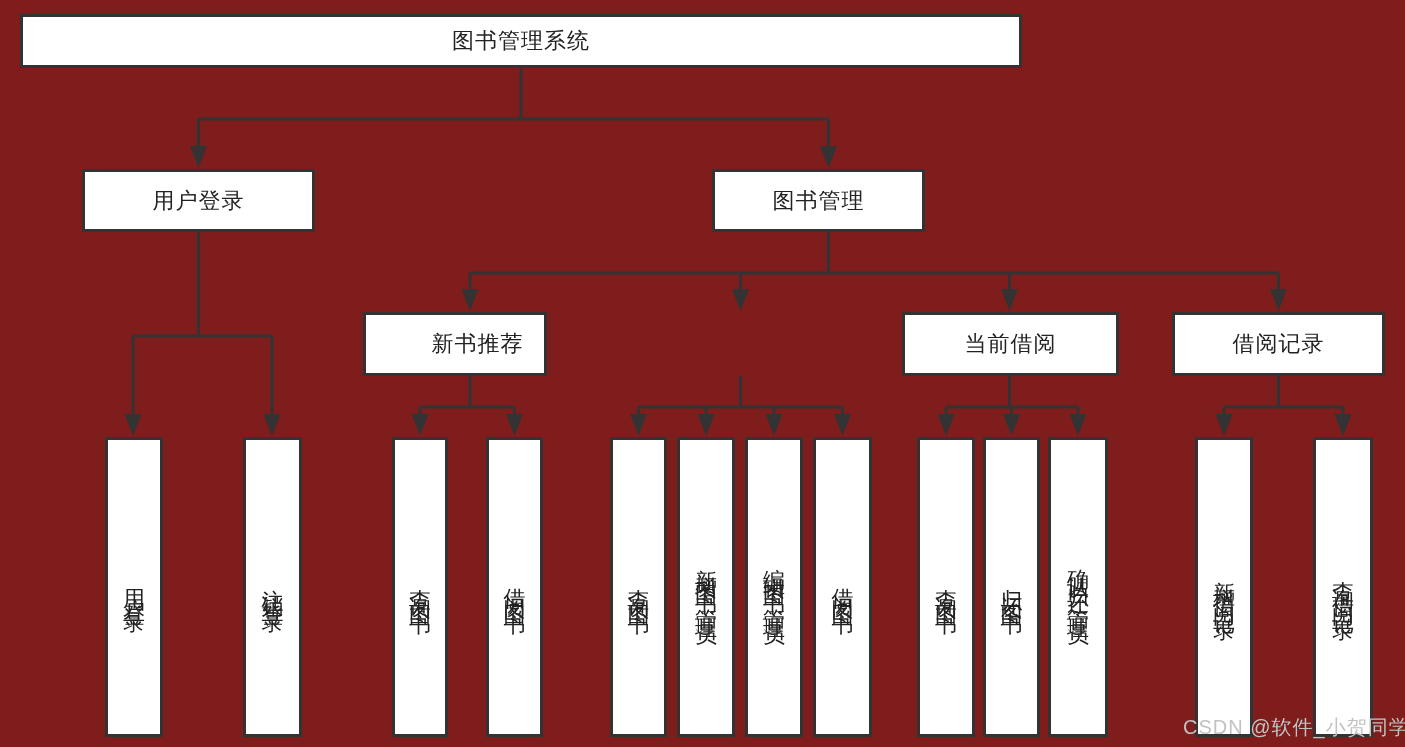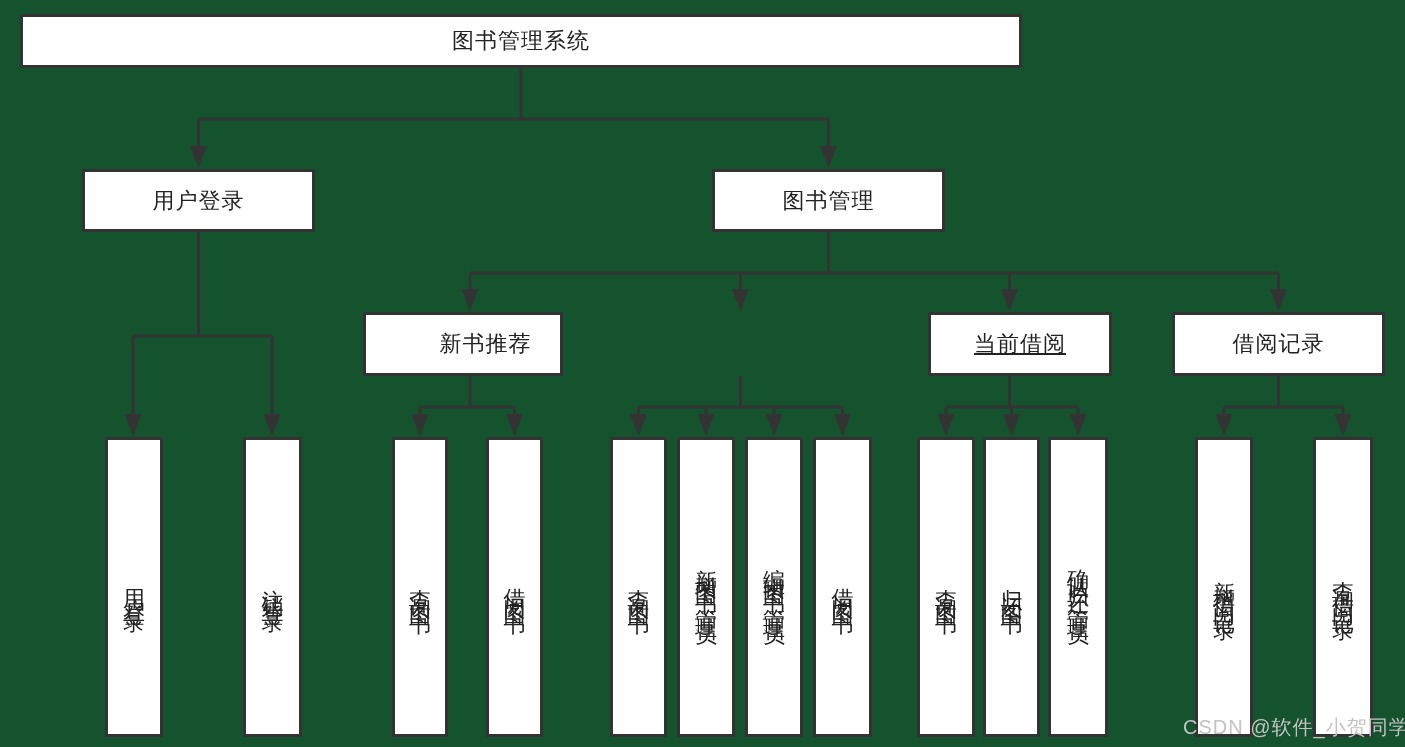--- a/index.html
+++ b/index.html
@@ -6,21 +6,21 @@
     --line:#333333;
     --box-bg:#ffffff;
     --text:#222222;
     --watermark:#c2c2c2;
   }
   html,body{margin:0;padding:0;background:#ffffff;}
   body{font-family:"Liberation Sans","DejaVu Sans",sans-serif;}
   #diagram{
     position:relative;
     width:1405px;height:747px;
-    background:#14532d;
+    background:#7f1d1d;
     overflow:hidden;
   }
   #connectors{position:absolute;left:0;top:0;z-index:1;}
   #connectors .stems{stroke:var(--line);stroke-width:3;fill:none;}
   #connectors .heads{fill:var(--line);stroke:none;}
   .node{
     position:absolute;
     box-sizing:border-box;
     background:var(--box-bg);
     border:3px solid var(--line);
@@ -108,24 +108,24 @@
       M937.5 414 H954.5 L946 436 Z
       M1003 414 H1020 L1011.5 436 Z
       M1069.5 414 H1086.5 L1078 436 Z
       M1215.5 414 H1232.5 L1224 436 Z
       M1334.5 414 H1351.5 L1343 436 Z"></path>
   </svg>
 
   <div class="node hbox" style="left:20px;top:14px;width:1002px;height:54px;">图书管理系统</div>
 
   <div class="node hbox" style="left:82px;top:169px;width:233px;height:63px;">用户登录</div>
-  <div class="node hbox" style="left:712px;top:169px;width:233px;height:63px;">图书管理</div>
+  <div class="node hbox" style="left:712px;top:169px;width:213px;height:63px;">图书管理</div>
 
-  <div class="node hbox" style="left:363px;top:312px;width:200px;height:64px;padding-left:45px;">新书推荐</div>
-  <div class="node hbox" style="left:928px;top:312px;width:184px;height:64px;text-decoration:underline;">当前借阅</div>
+  <div class="node hbox" style="left:363px;top:312px;width:184px;height:64px;padding-left:45px;">新书推荐</div>
+  <div class="node hbox" style="left:902px;top:312px;width:217px;height:64px;">当前借阅</div>
   <div class="node hbox" style="left:1172px;top:312px;width:213px;height:64px;">借阅记录</div>
 
   <div class="node vbox" style="left:105px;top:437px;width:58px;height:300px;">用户登录</div>
   <div class="node vbox" style="left:243px;top:437px;width:59px;height:300px;">注销登录</div>
 
   <div class="node vbox" style="left:392px;top:437px;width:56px;height:300px;">查询图书</div>
   <div class="node vbox" style="left:486px;top:437px;width:57px;height:300px;">借阅图书</div>
 
   <div class="node vbox" style="left:610px;top:437px;width:57px;height:300px;">查询图书</div>
   <div class="node vbox" style="left:677px;top:437px;width:58px;height:300px;">新增图书（管理员）</div>

